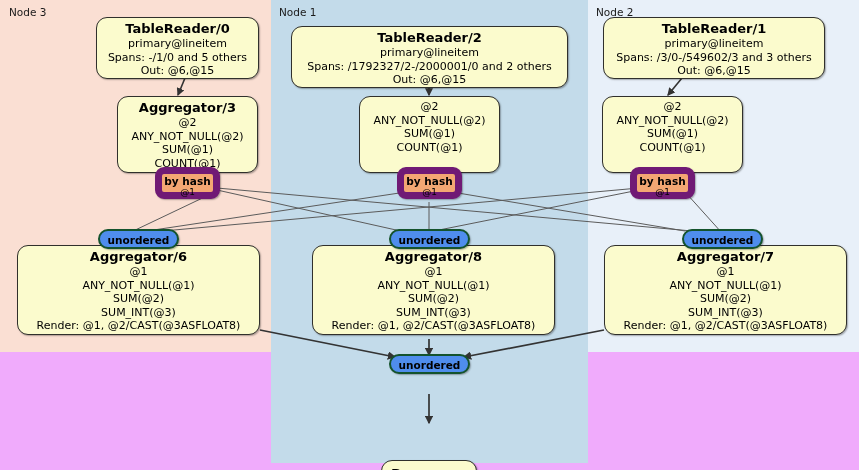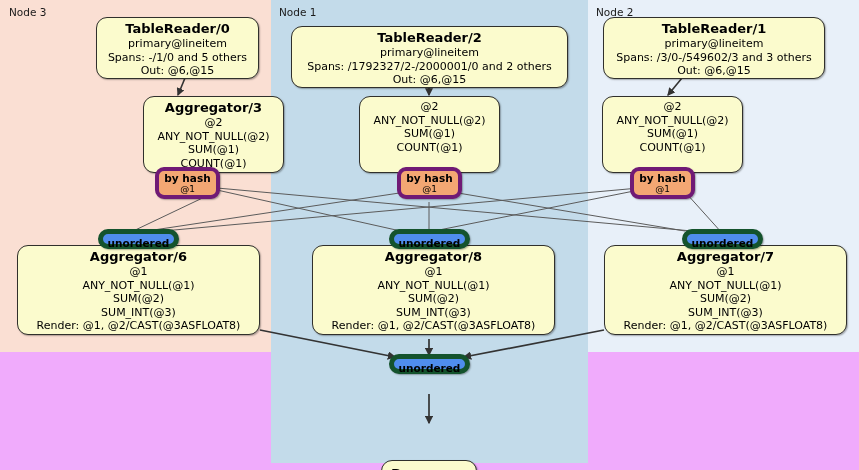--- a/index.html
+++ b/index.html
@@ -72,21 +72,21 @@
     padding-top: 0;
   }
   .box.single .title {
     font-size: 14px;
   }
   
   .badge-hash {
     position: absolute;
     box-sizing: border-box;
     background: #f3a773;
-    border: 4px solid #701a75;
+    border: 7px solid #701a75;
     border-radius: 9px;
     text-align: center;
     padding-top: 1px;
     box-shadow: 1px 1px 1.5px rgba(0,0,0,0.30);
     white-space: nowrap;
     z-index: 6;
   }
   .badge-hash .bh-title {
     display: block;
     font-weight: bold;
@@ -97,21 +97,21 @@
   .badge-hash .bh-sub {
     display: block;
     font-size: 9px;
     line-height: 11px;
     color: #000;
   }
   .pill {
     position: absolute;
     box-sizing: border-box;
     background: #4f8ded;
-    border: 5px solid #14532d;
+    border: 2px solid #14532d;
     border-radius: 10px;
     text-align: center;
     font-weight: bold;
     font-size: 10.5px;
     color: #000000;
     line-height: 18px;
     box-shadow: 1px 1px 1.5px rgba(0,0,0,0.30);
     white-space: nowrap;
     z-index: 6;
   }
@@ -185,21 +185,21 @@
     <span class="line">Out: @6,@15</span>
   </div>
 
   <div class="box" style="left:603px; top:17px; width:222px; height:62px;">
     <span class="title">TableReader/1</span>
     <span class="line">primary@lineitem</span>
     <span class="line">Spans: /3/0-/549602/3 and 3 others</span>
     <span class="line">Out: @6,@15</span>
   </div>
 
-  <div class="box" style="left:117px; top:96px; width:141px; height:77px;margin-left:26px;">
+  <div class="box" style="left:117px; top:96px; width:141px; height:77px;">
     <span class="title">Aggregator/3</span>
     <span class="line">@2</span>
     <span class="line">ANY_NOT_NULL(@2)</span>
     <span class="line">SUM(@1)</span>
     <span class="line">COUNT(@1)</span>
   </div>
 
   <div class="box" style="left:359px; top:96px; width:141px; height:77px;">
     <span class="line">@2</span>
     <span class="line">ANY_NOT_NULL(@2)</span>

